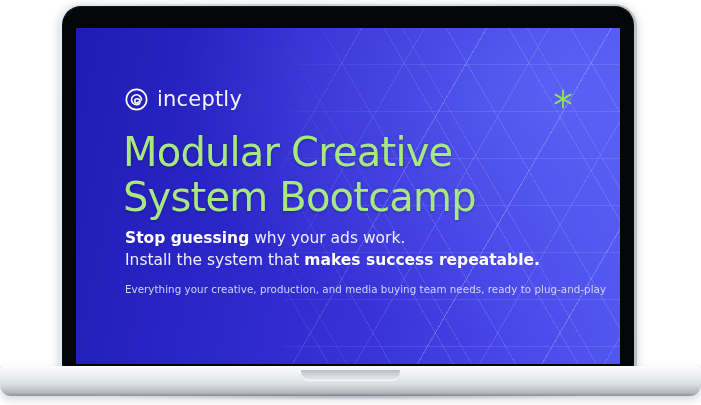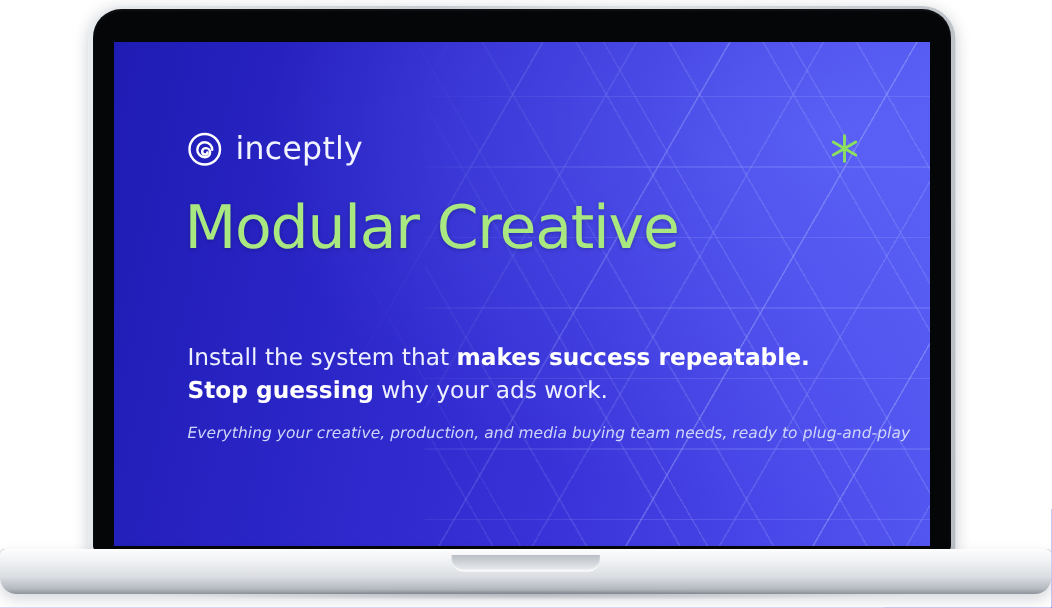--- a/index.html
+++ b/index.html
@@ -147,21 +147,20 @@
   #subheadline .sub-line { display:block; white-space:nowrap; }
   #subheadline b { font-weight: bold; color:#ffffff; }
 
   #tagline {
     position: absolute;
     left: 49px;
     top: 255px;
     width: 490px;
     color: #cfd5fa;
     font-size: 10.3px;
-    font-style: italic;
     letter-spacing: 0.05px;
     white-space: nowrap;
     font-family: "DejaVu Sans", sans-serif;
   }
 
   #sparkle-decoration {
     position: absolute;
     left: 476px;
     top: 60px;
     width: 22px;
@@ -231,25 +230,26 @@
             <svg viewBox="0 0 24 24" width="23" height="23" aria-hidden="true">
               <circle cx="12" cy="12" r="10.6" fill="none" stroke="#ffffff" stroke-width="1.7"></circle>
               <path d="M17.2 12.4a5.2 5.2 0 1 0-5.2 5.1c2.3 0 3.7-1.5 3.7-3.3 0-1.7-1.3-3-2.9-3-1.5 0-2.6 1.1-2.6 2.4 0 1.2.9 2.1 2 2.1.9 0 1.6-.6 1.6-1.4" fill="none" stroke="#ffffff" stroke-width="1.7" stroke-linecap="round"></path>
             </svg>
           </span>
           <span id="brand-name">inceptly</span>
         </div>
 
         <div id="headline">
           <span class="hl-line">Modular Creative</span>
+          <span class="hl-line">System Bootcamp</span>
         </div>
 
         <div id="subheadline">
+          <span class="sub-line"><b>Stop guessing</b><span> why your ads work.</span></span>
           <span class="sub-line"><span>Install the system that </span><b>makes success repeatable.</b></span>
-          <span class="sub-line"><b>Stop guessing</b><span> why your ads work.</span></span>
         </div>
 
         <div id="tagline">Everything your creative, production, and media buying team needs, ready to plug-and-play</div>
 
         <div id="sparkle-decoration">
           <svg viewBox="0 0 24 24" width="22" height="22" aria-hidden="true">
             <g stroke="#8ce05f" stroke-width="2.1" stroke-linecap="round">
               <line x1="12" y1="2.6" x2="12" y2="21.4"></line>
               <line x1="3.8" y1="7.3" x2="20.2" y2="16.7"></line>
               <line x1="3.8" y1="16.7" x2="20.2" y2="7.3"></line>

